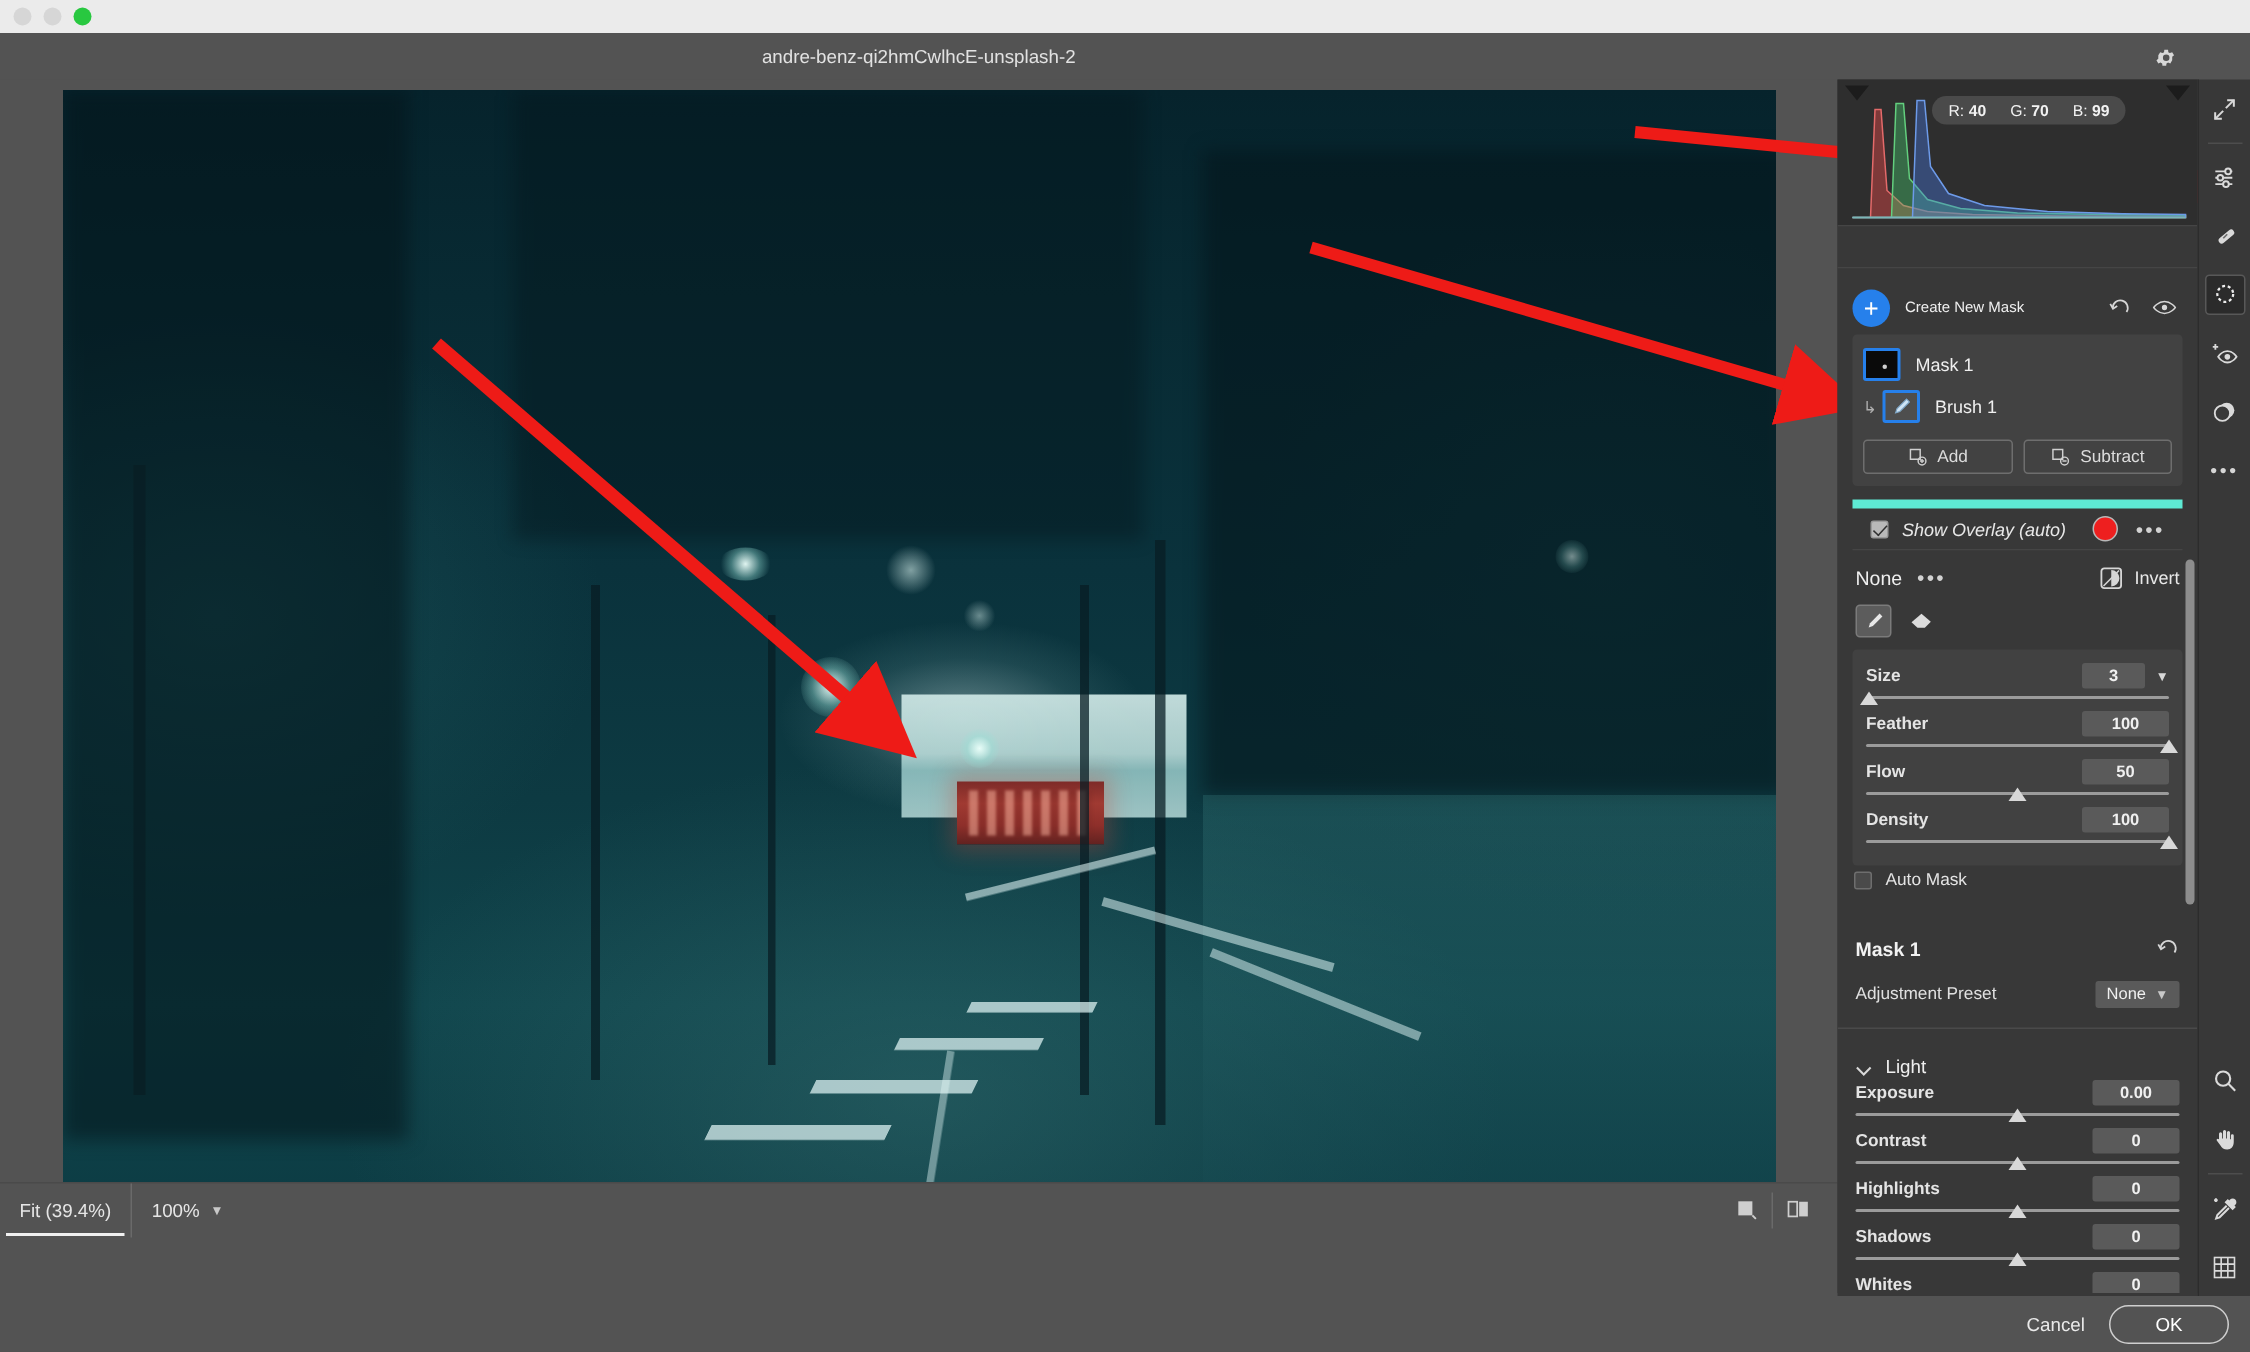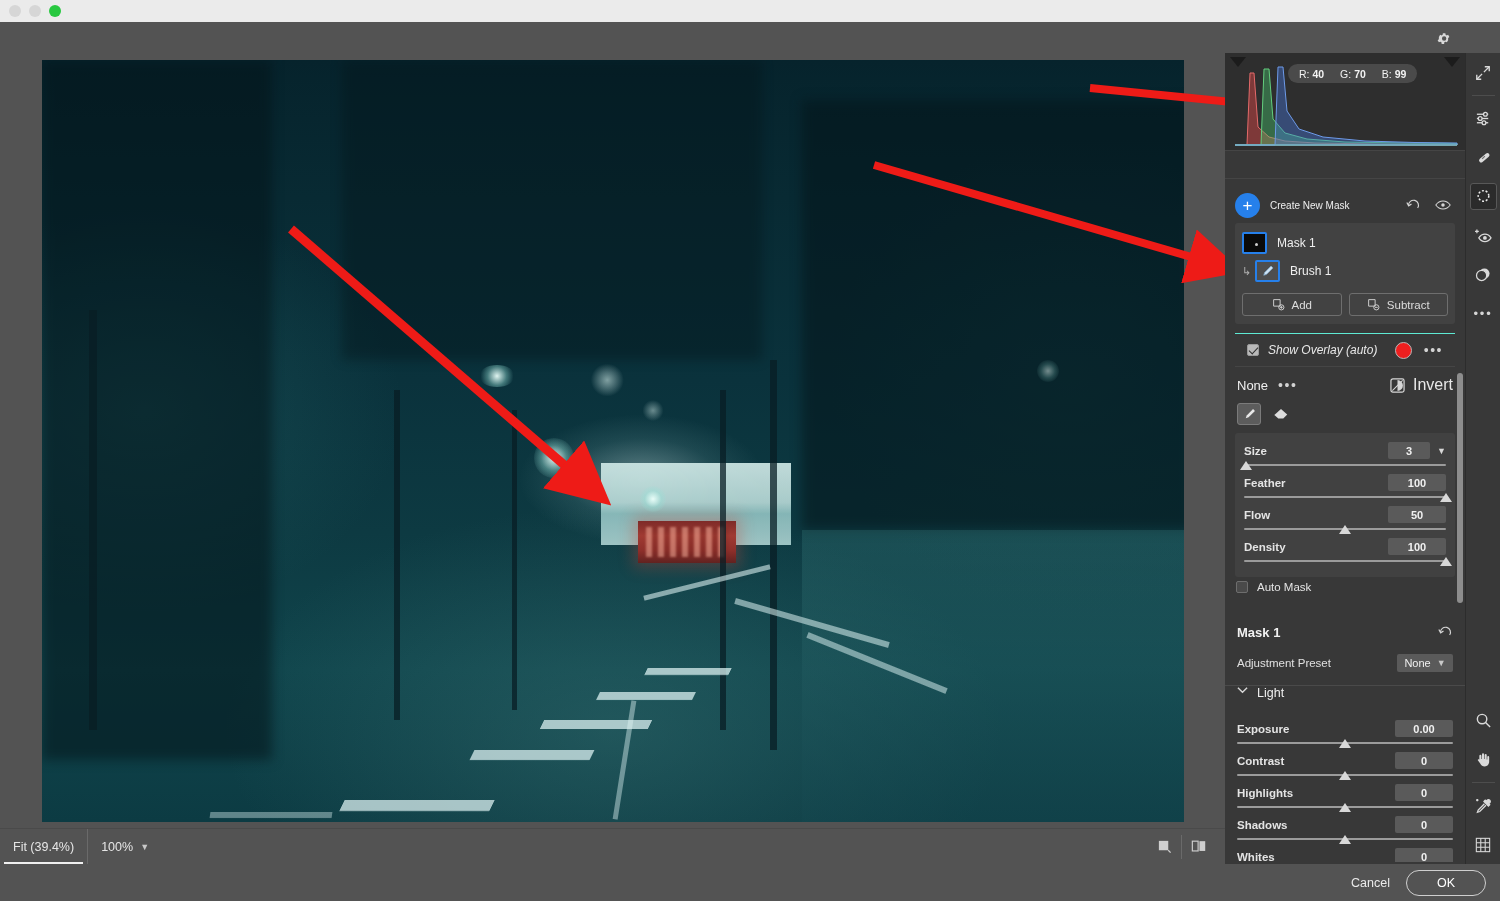--- a/index.html
+++ b/index.html
@@ -80,21 +80,21 @@
     background: radial-gradient(circle, rgba(235,255,250,.95) 0%, rgba(150,225,215,.4) 45%, rgba(90,190,180,0) 78%);
   }
   .darkmass { background: rgba(3,20,26,.55); filter: blur(6px); }
   .pole { background: rgba(8,30,36,.75); }
 
   
   .arrows { position: absolute; inset: 0; pointer-events: none; }
 
   
   .statusbar {
-    position: absolute; top: 828px; left: 0; width: 1225px; height: 36px;
+    position: absolute; top: 788px; left: 0; width: 1225px; height: 36px;
     background: #535353; display: flex; align-items: center;
     border-top: 1px solid #4a4a4a;
   }
   .zoomtab {
     position: relative; height: 36px; padding: 0 13px;
     display: flex; align-items: center; font-size: 12.5px; color: #e6e6e6; cursor: pointer;
   }
   .zoomtab.active::after {
     content: ""; position: absolute; left: 4px; right: 4px; bottom: 1px;
     height: 2px; background: #f0f0f0;
@@ -162,21 +162,21 @@
   .indent { width: 13px; color: #aeaeae; font-size: 11px; }
   .addsubrow { display: flex; gap: 7px; margin-top: 8px; }
   .asbtn {
     flex: 1; height: 23px; border: 1px solid #6e6e6e; border-radius: 3px;
     display: flex; align-items: center; justify-content: center; gap: 7px;
     font-size: 11.5px; color: #dcdcdc; cursor: pointer; background: transparent;
   }
 
   .overlayrow {
     display: flex; align-items: center; height: 34px; padding: 0 12px;
-    border-bottom: 1px solid #454545; border-top: 1px solid #5eead4; margin-top: 9px;
+    border-bottom: 1px solid #454545; border-top: 6px solid #5eead4; margin-top: 9px;
   }
   .cbox {
     width: 12px; height: 12px; border: 1px solid #9a9a9a; border-radius: 2px;
     background: #b9b9b9; position: relative; cursor: pointer; flex: none;
   }
   .cbox.checked::after {
     content: ""; position: absolute; left: 3px; top: 0px; width: 4px; height: 8px;
     border: solid #303030; border-width: 0 1.8px 1.8px 0; transform: rotate(43deg);
   }
   .cbox.empty { background: #4a4a4a; border-color: #6e6e6e; }
@@ -192,21 +192,21 @@
     position: relative; height: 495px; overflow: hidden; background: #383838;
   }
   .scrollbar {
     position: absolute; right: 2px; top: 6px; width: 6px; height: 230px;
     background: #8d8d8d; border-radius: 3px; cursor: pointer;
   }
 
   .brushhdr { display: flex; align-items: center; height: 36px; padding: 0 12px; }
   .brushttl { font-size: 13px; color: #efefef; }
   .invertwrap { margin-left: auto; display: flex; align-items: center; gap: 8px; cursor: pointer; }
-  .invertlbl { font-size: 16px; color: #e8e8e8; }
+  .invertlbl { font-size: 12px; color: #e8e8e8; }
 
   .tooltoggle { display: flex; gap: 8px; padding: 0 12px 8px 12px; }
   .ttbtn {
     width: 24px; height: 22px; border-radius: 3px;
     display: flex; align-items: center; justify-content: center; cursor: pointer;
   }
   .ttbtn.sel { background: #5c5c5c; border: 1px solid #7b7b7b; }
 
   .brushbox { margin: 0 10px; background: #414141; border-radius: 3px; padding: 7px 9px 9px 9px; }
   .sliderrow { margin-bottom: 2px; }
@@ -239,21 +239,21 @@
   }
   .m1ttl { font-size: 13px; color: #f2f2f2; font-weight: bold; }
   .presetrow { display: flex; align-items: center; height: 28px; padding: 0 12px; }
   .presetlbl { font-size: 11.5px; color: #e0e0e0; }
   .presetsel {
     margin-left: auto; width: 56px; height: 18px; background: #5a5a5a; border-radius: 2px;
     display: flex; align-items: center; justify-content: center; gap: 6px;
     font-size: 11px; color: #f0f0f0; cursor: pointer;
   }
   .lightdiv { border-bottom: 1px solid #4a4a4a; margin: 8px 0 0 0; }
-  .lighthdr { display: flex; align-items: flex-start; height: 32px; padding: 0 12px; gap: 9px; cursor: pointer; }
+  .lighthdr { display: flex; align-items: flex-end; height: 32px; padding: 0 12px; gap: 9px; cursor: pointer; }
   .lightttl { font-size: 12.5px; color: #efefef; }
   .lightsliders { padding: 0 12px; }
 
   
   .rail {
     position: absolute; top: 53px; left: 1465px; width: 35px; height: 811px;
     background: #383838; border-left: 1px solid #2c2c2c;
     display: flex; flex-direction: column; align-items: center;
   }
   .railbtn {
@@ -286,20 +286,21 @@
 
   <div class="titlebar">
     <div class="traffic">
       <div class="dot close"></div>
       <div class="dot min"></div>
       <div class="dot max"></div>
     </div>
   </div>
 
   <div class="docbar">
+    <div class="docname">andre-benz-qi2hmCwlhcE-unsplash-2</div>
     <div class="gearbtn">
       <svg width="15" height="15" viewBox="0 0 24 24" fill="#d8d8d8">
         <path d="M19.4 13a7.5 7.5 0 000-2l2-1.6-2-3.4-2.4 1a7.6 7.6 0 00-1.7-1L15 3.4h-4l-.3 2.6a7.6 7.6 0 00-1.7 1l-2.4-1-2 3.4L4.6 11a7.5 7.5 0 000 2l-2 1.6 2 3.4 2.4-1a7.6 7.6 0 001.7 1l.3 2.6h4l.3-2.6a7.6 7.6 0 001.7-1l2.4 1 2-3.4zM13 15.5a3.5 3.5 0 110-7 3.5 3.5 0 010 7z"></path>
       </svg>
     </div>
   </div>
 
   <div class="canvas-wrap">
     <div class="photo">
 

